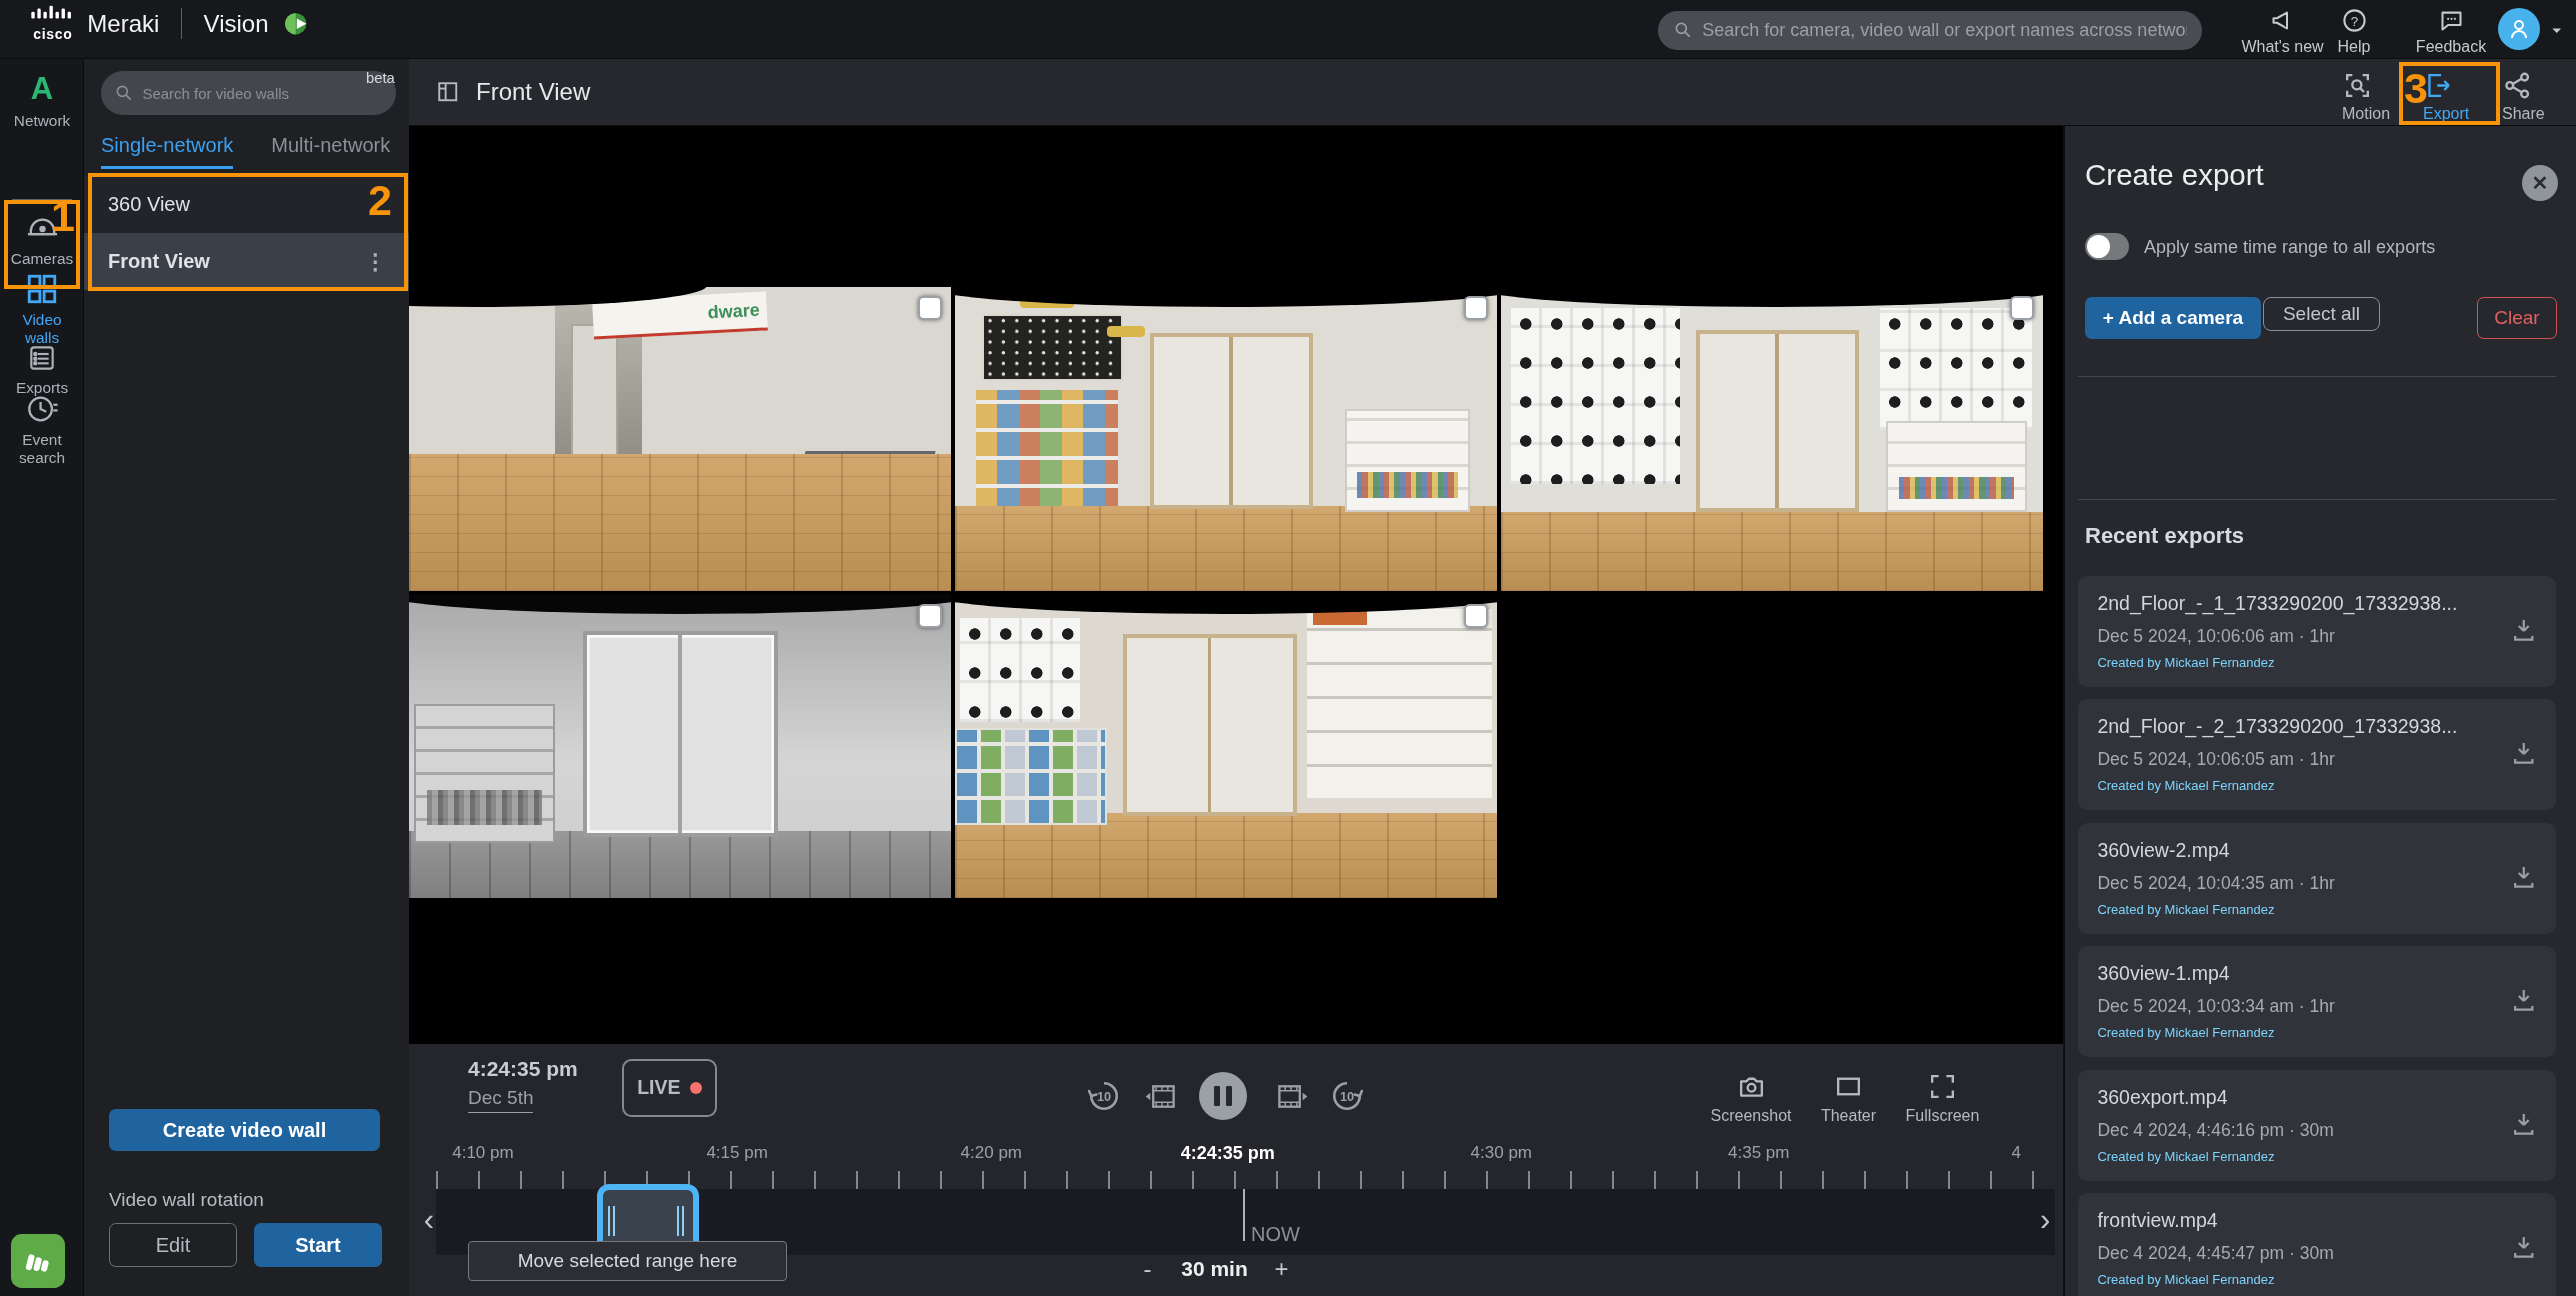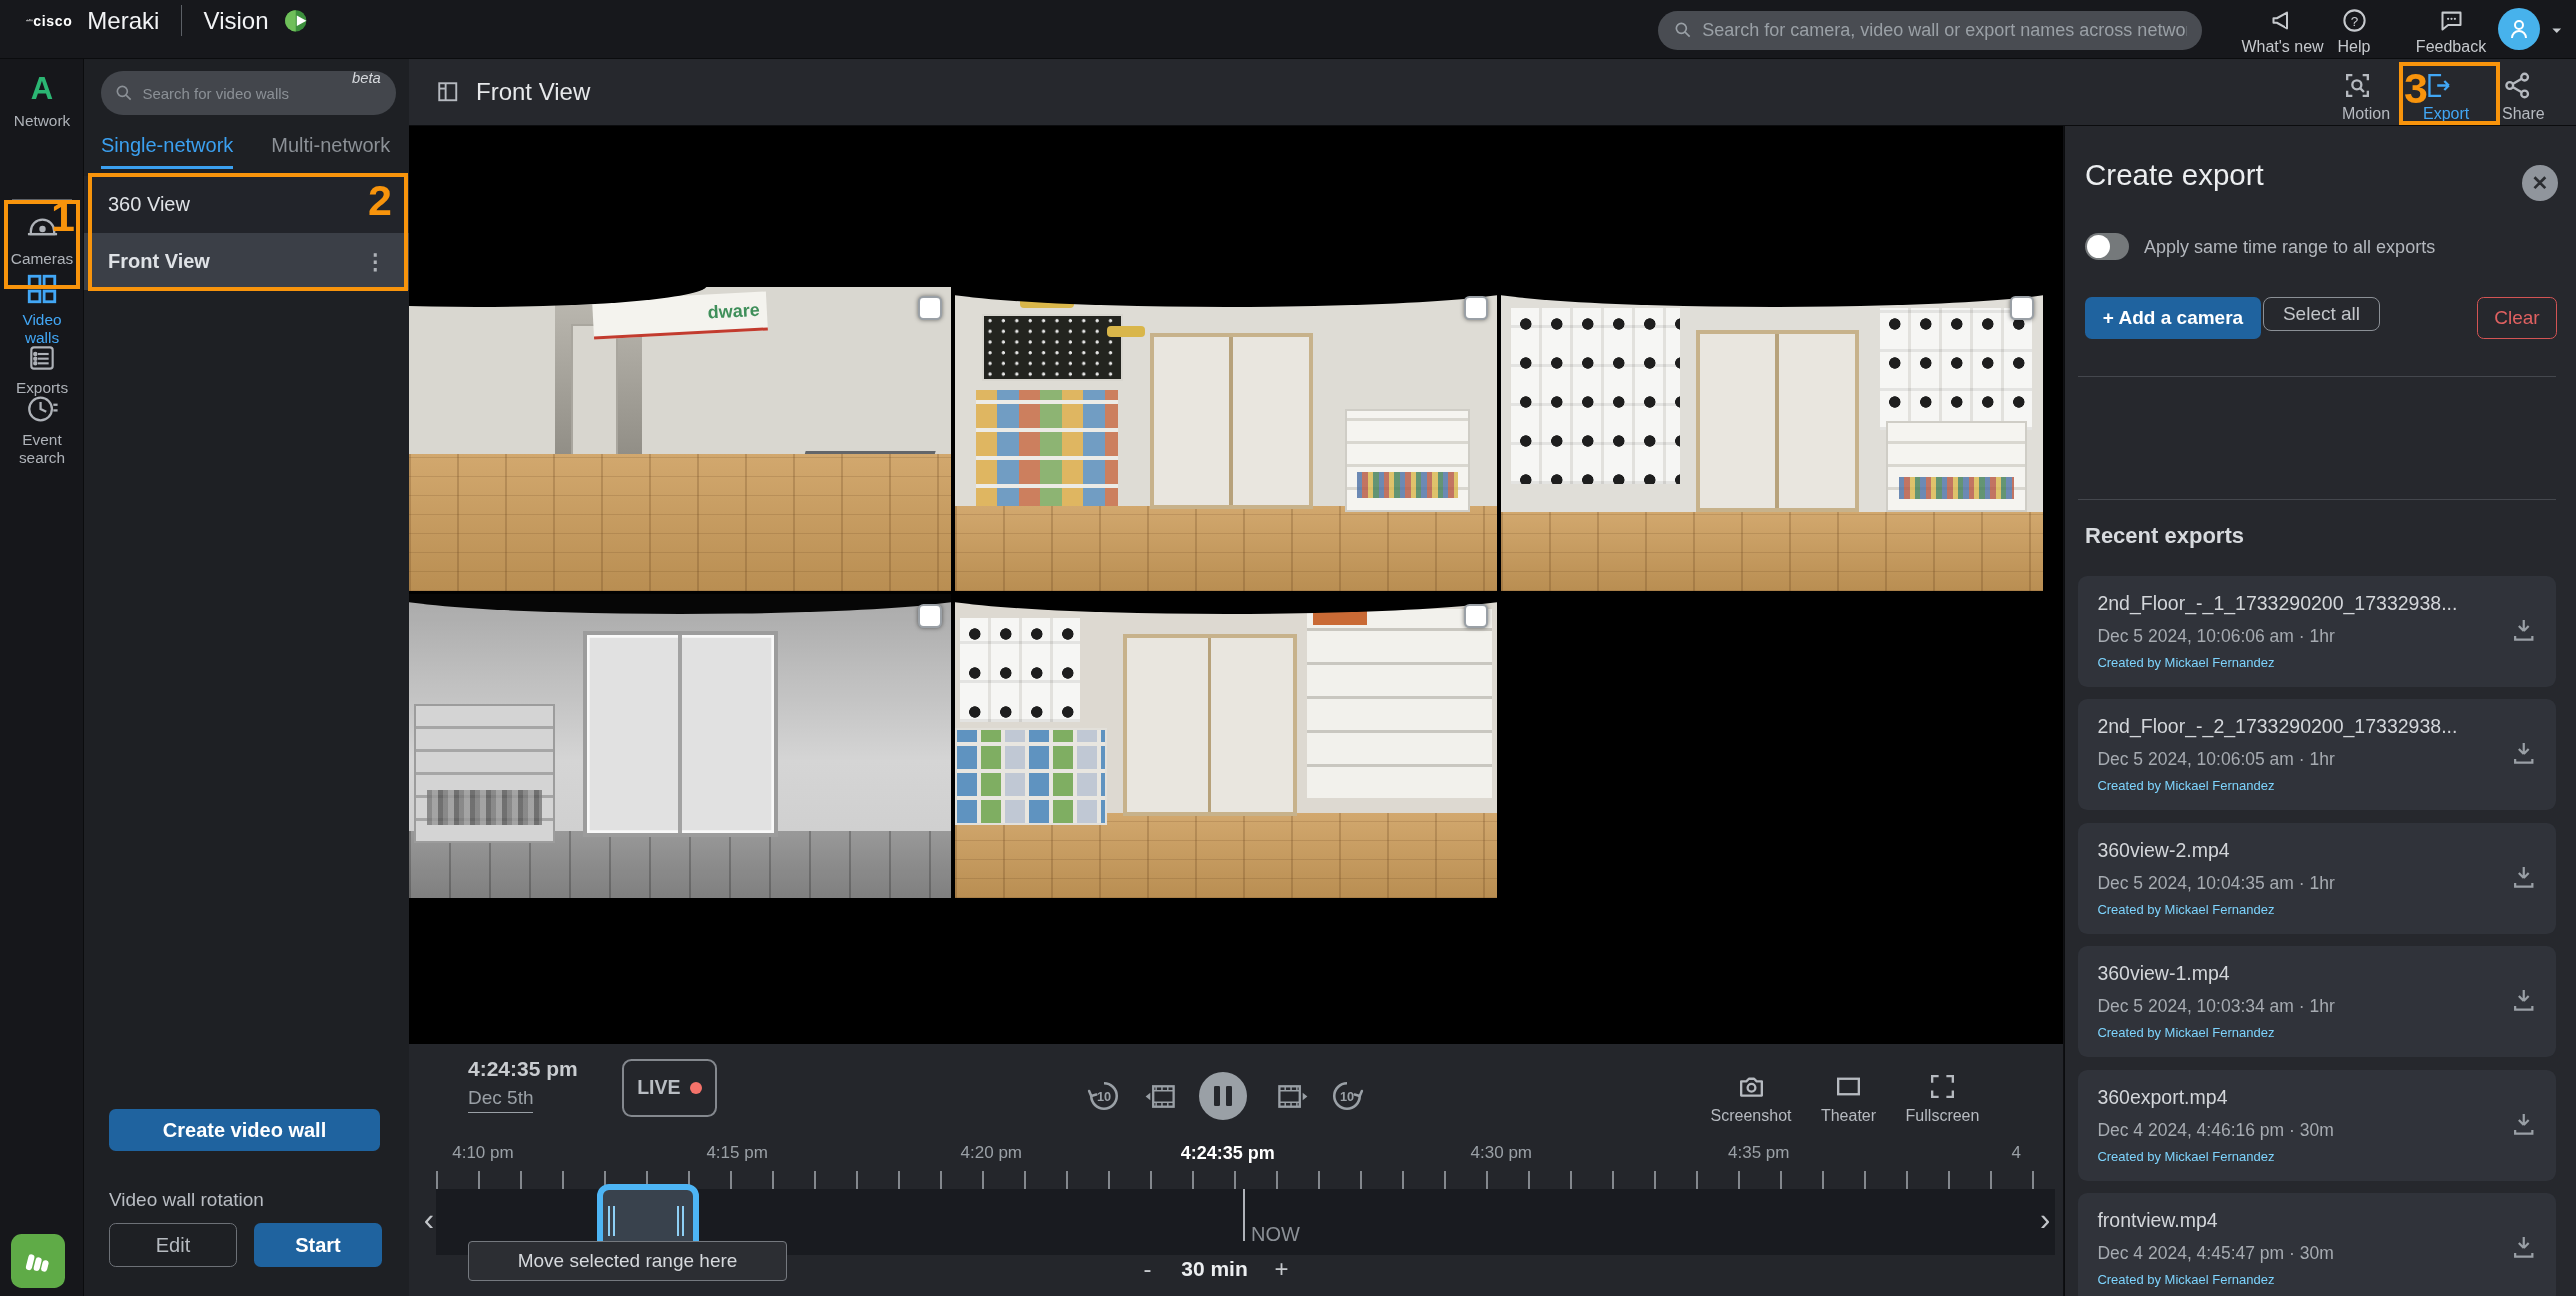--- a/index.html
+++ b/index.html
@@ -4,21 +4,21 @@
 <style>
   *{margin:0;padding:0;box-sizing:border-box}
   html,body{background:#0f1013}
   body{width:2576px;height:1297px;font-family:"Liberation Sans",sans-serif}
   .app{position:relative;width:2576px;height:1297px;overflow:hidden;background:#0f1013;color:#e6e8ea}
   svg{display:block}
 
   
   .topbar{position:absolute;left:0;top:0;width:2576px;height:59px;background:#17181c;border-bottom:1.3px solid #0b0c0e}
   .brand{position:absolute;left:25.5px;top:5.4px;display:flex;align-items:center;gap:14.8px}
-  .cisco-block{display:flex;flex-direction:row;align-items:flex-start;width:47px}
+  .cisco-block{display:flex;flex-direction:column;align-items:flex-end;width:47px}
   .cisco-word{font-size:14px;font-weight:700;letter-spacing:0.7px;color:#fff;margin-top:1.3px}
   .brand-name{font-size:24px;color:#f2f3f5;font-weight:400}
   .brand-sep{width:1.3px;height:31px;background:#5c6066;margin:0 6.7px}
   .live-badge-dot{width:12px;height:12px;border-radius:50%;background:#f4726a}
   .search-pill{position:absolute;left:1658px;top:10.7px;width:544px;height:39px;border-radius:19.5px;background:#494c52;display:flex;align-items:center;padding:0 14.8px;gap:9.4px}
   .search-pill input{flex:1;background:transparent;border:none;outline:none;color:#d6d9dd;font-size:18px;font-family:inherit}
   .search-pill input::placeholder{color:#9aa0a6}
   .top-action{position:absolute;top:6.7px;display:flex;flex-direction:column;align-items:center;gap:4px;color:#c6c9cd;cursor:pointer}
   .top-action .lbl{font-size:16px;white-space:nowrap}
   .avatar{position:absolute;left:2498px;top:8px;width:42px;height:42px;border-radius:50%;background:#47b2ec;display:flex;align-items:center;justify-content:center}
@@ -34,21 +34,21 @@
   .meraki-logo{position:absolute;left:10.7px;top:1175px;width:54px;height:54px;border-radius:10.7px;background:#5fab47;display:flex;align-items:center;justify-content:center}
 
   
   .sidebar{position:absolute;left:84px;top:59px;width:326px;height:1238px;background:#1e2024;border-right:1.3px solid #0b0c0e}
   .wall-search{position:absolute;left:17px;top:12px;width:295px;height:44px;border-radius:22px;background:#43464c;display:flex;align-items:center;padding:0 13.4px;gap:8px}
   .wall-search input{flex:1;background:transparent;border:none;outline:none;color:#22c55e;font-size:15px;font-family:Liberation Sans, sans-serif}
   .wall-search input::placeholder{color:#8b9096}
   .tabs{position:absolute;left:17px;top:75px;height:40px;display:flex;gap:38px;align-items:flex-start}
   .tab{font-size:20px;color:#8b9096;cursor:pointer;padding-bottom:9.4px}
   .tab.active{color:#3ba0f0;border-bottom:3.4px solid #3ba0f0}
-  .beta{position:absolute;left:268px;top:10.7px;font-size:14.8px;font-style:italic;color:#d6d9dd}
+  .beta{position:absolute;left:282px;top:10.7px;font-size:14.8px;color:#d6d9dd}
   .wall-row{position:absolute;left:0;width:326px;height:57px;display:flex;align-items:center;padding:0 24px;font-size:20px;color:#dfe2e6;cursor:pointer;justify-content:space-between}
   .row-360{top:117px;background:#22242a}
   .row-front{top:174px;background:#3b3f47;font-weight:700}
   .kebab{color:#aeb2b8;font-size:21.5px;letter-spacing:0}
   .create-wall-btn{position:absolute;left:25px;top:1050px;width:271px;height:42px;border-radius:6.7px;background:#1f639f;color:#fff;font-size:20px;font-weight:700;border:none;cursor:pointer;font-family:inherit}
   .rotation-lbl{position:absolute;left:25px;top:1130px;font-size:19px;color:#b9bdc3}
   .edit-btn{position:absolute;left:25px;top:1164px;width:128px;height:44px;border-radius:6.7px;background:transparent;border:1.3px solid #6d7177;color:#b6bac0;font-size:20px;cursor:pointer;font-family:inherit}
   .start-btn{position:absolute;left:170px;top:1164px;width:128px;height:44px;border-radius:6.7px;background:#1f639f;border:none;color:#fff;font-size:20px;font-weight:700;cursor:pointer;font-family:inherit}
 
   

